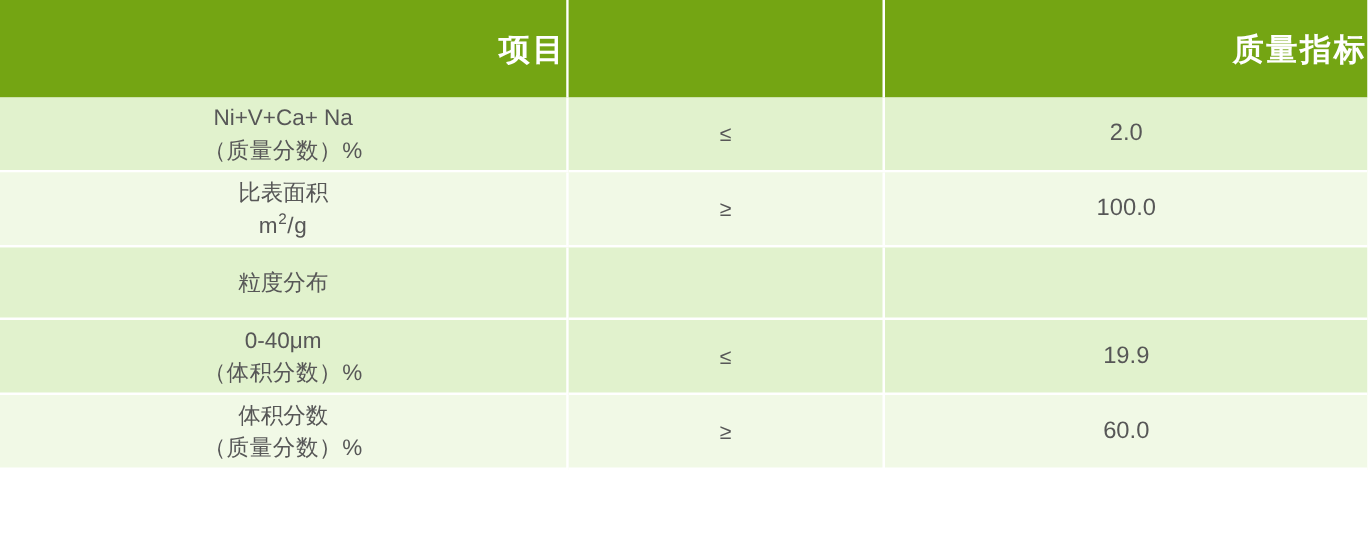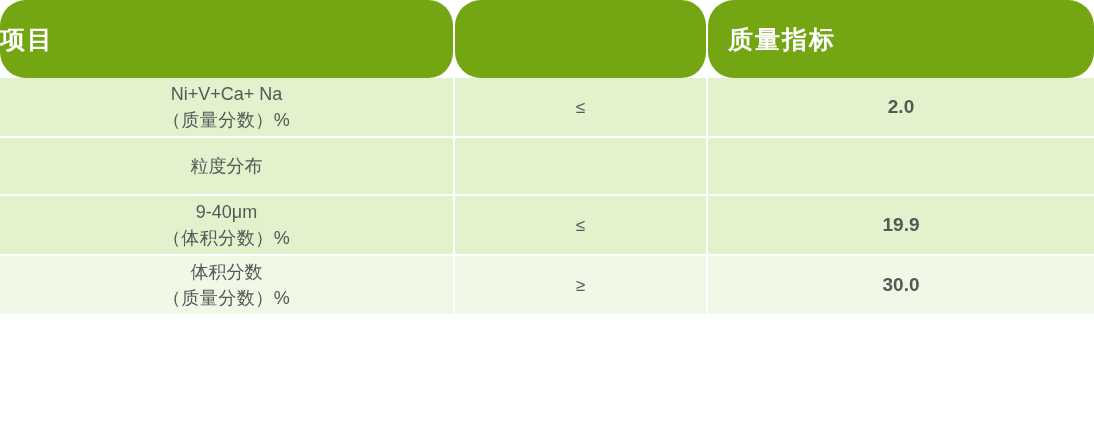--- a/index.html
+++ b/index.html
@@ -28,25 +28,24 @@
   col.col-value   { width: 386px; }
 
   
   .spec-table thead th {
     background: #74a513;
     color: #ffffff;
     font-size: 25px;
     font-weight: bold;
     height: 78px;
     vertical-align: middle;
-    text-align: left;
+    text-align: right;
     padding: 0;
     border-right: 2px solid #ffffff;
     letter-spacing: 2px;
-    border-radius: 26px;
   }
   .spec-table thead th:last-child {
     border-right: none;
     padding-left: 20px;
   }
 
   
   .spec-table tbody td {
     text-align: center;
     vertical-align: middle;
@@ -71,21 +70,20 @@
   .cell-line.sub {
     letter-spacing: 0.5px;
   }
   .rel-sym {
     font-size: 17px;
     color: #575757;
   }
   .value-text {
     font-size: 19px;
     color: #575757;
-    font-weight: bold;
   }
   sup {
     font-size: 0.68em;
     vertical-align: super;
     line-height: 0;
   }
 </style>
 </head>
 <body>
 
@@ -110,54 +108,66 @@
         <span class="cell-line sub">（质量分数）%</span>
       </td>
       <td>
         <span class="rel-sym">≤</span>
       </td>
       <td>
         <span class="value-text">2.0</span>
       </td>
     </tr>
 
+    <tr class="row-light h2">
+      <td>
+        <span class="cell-line">比表面积</span>
+        <span class="cell-line sub"><span>m</span><sup>2</sup><span>/g</span></span>
+      </td>
+      <td>
+        <span class="rel-sym">≥</span>
+      </td>
+      <td>
+        <span class="value-text">100.0</span>
+      </td>
+    </tr>
 
     <tr class="row-dark h1">
       <td>
         <span class="cell-line">粒度分布</span>
       </td>
       <td>
         <span class="rel-sym"></span>
       </td>
       <td>
         <span class="value-text"></span>
       </td>
     </tr>
 
 
     <tr class="row-dark h2">
       <td>
-        <span class="cell-line">9-40μm</span>
+        <span class="cell-line">0-40μm</span>
         <span class="cell-line sub">（体积分数）%</span>
       </td>
       <td>
         <span class="rel-sym">≤</span>
       </td>
       <td>
         <span class="value-text">19.9</span>
       </td>
     </tr>
 
     <tr class="row-light h2">
       <td>
         <span class="cell-line">体积分数</span>
         <span class="cell-line sub">（质量分数）%</span>
       </td>
       <td>
         <span class="rel-sym">≥</span>
       </td>
       <td>
-        <span class="value-text">30.0</span>
+        <span class="value-text">60.0</span>
       </td>
     </tr>
 
   </tbody>
 </table>
 
 </body></html>

